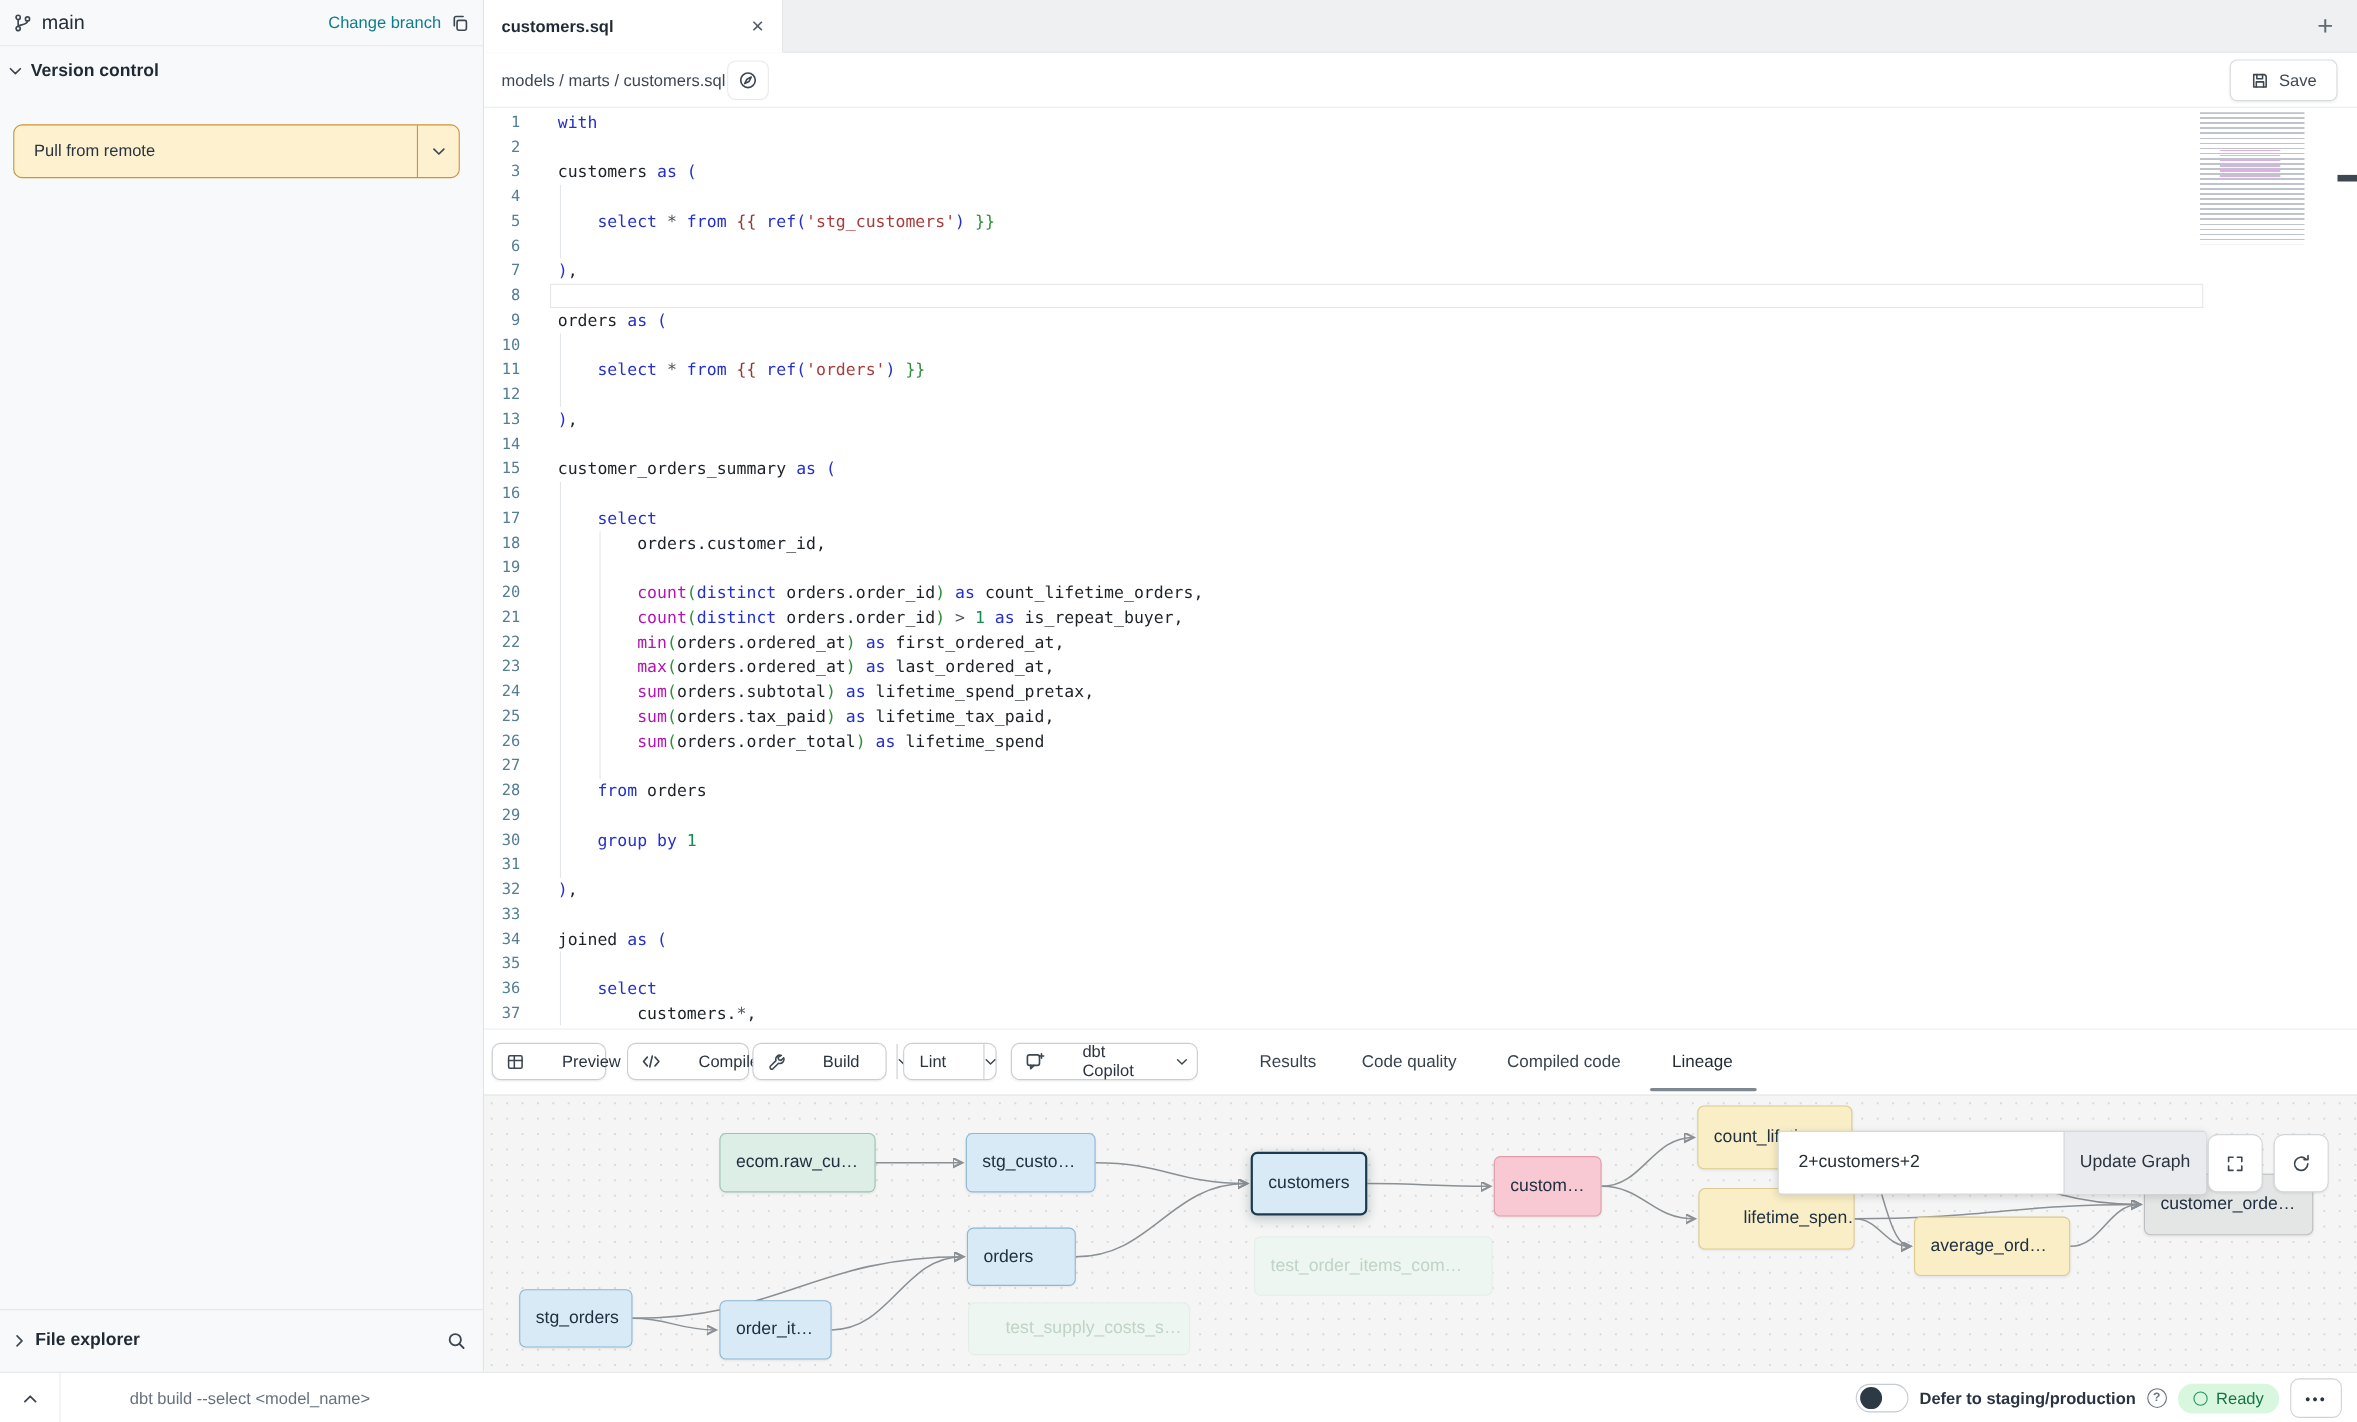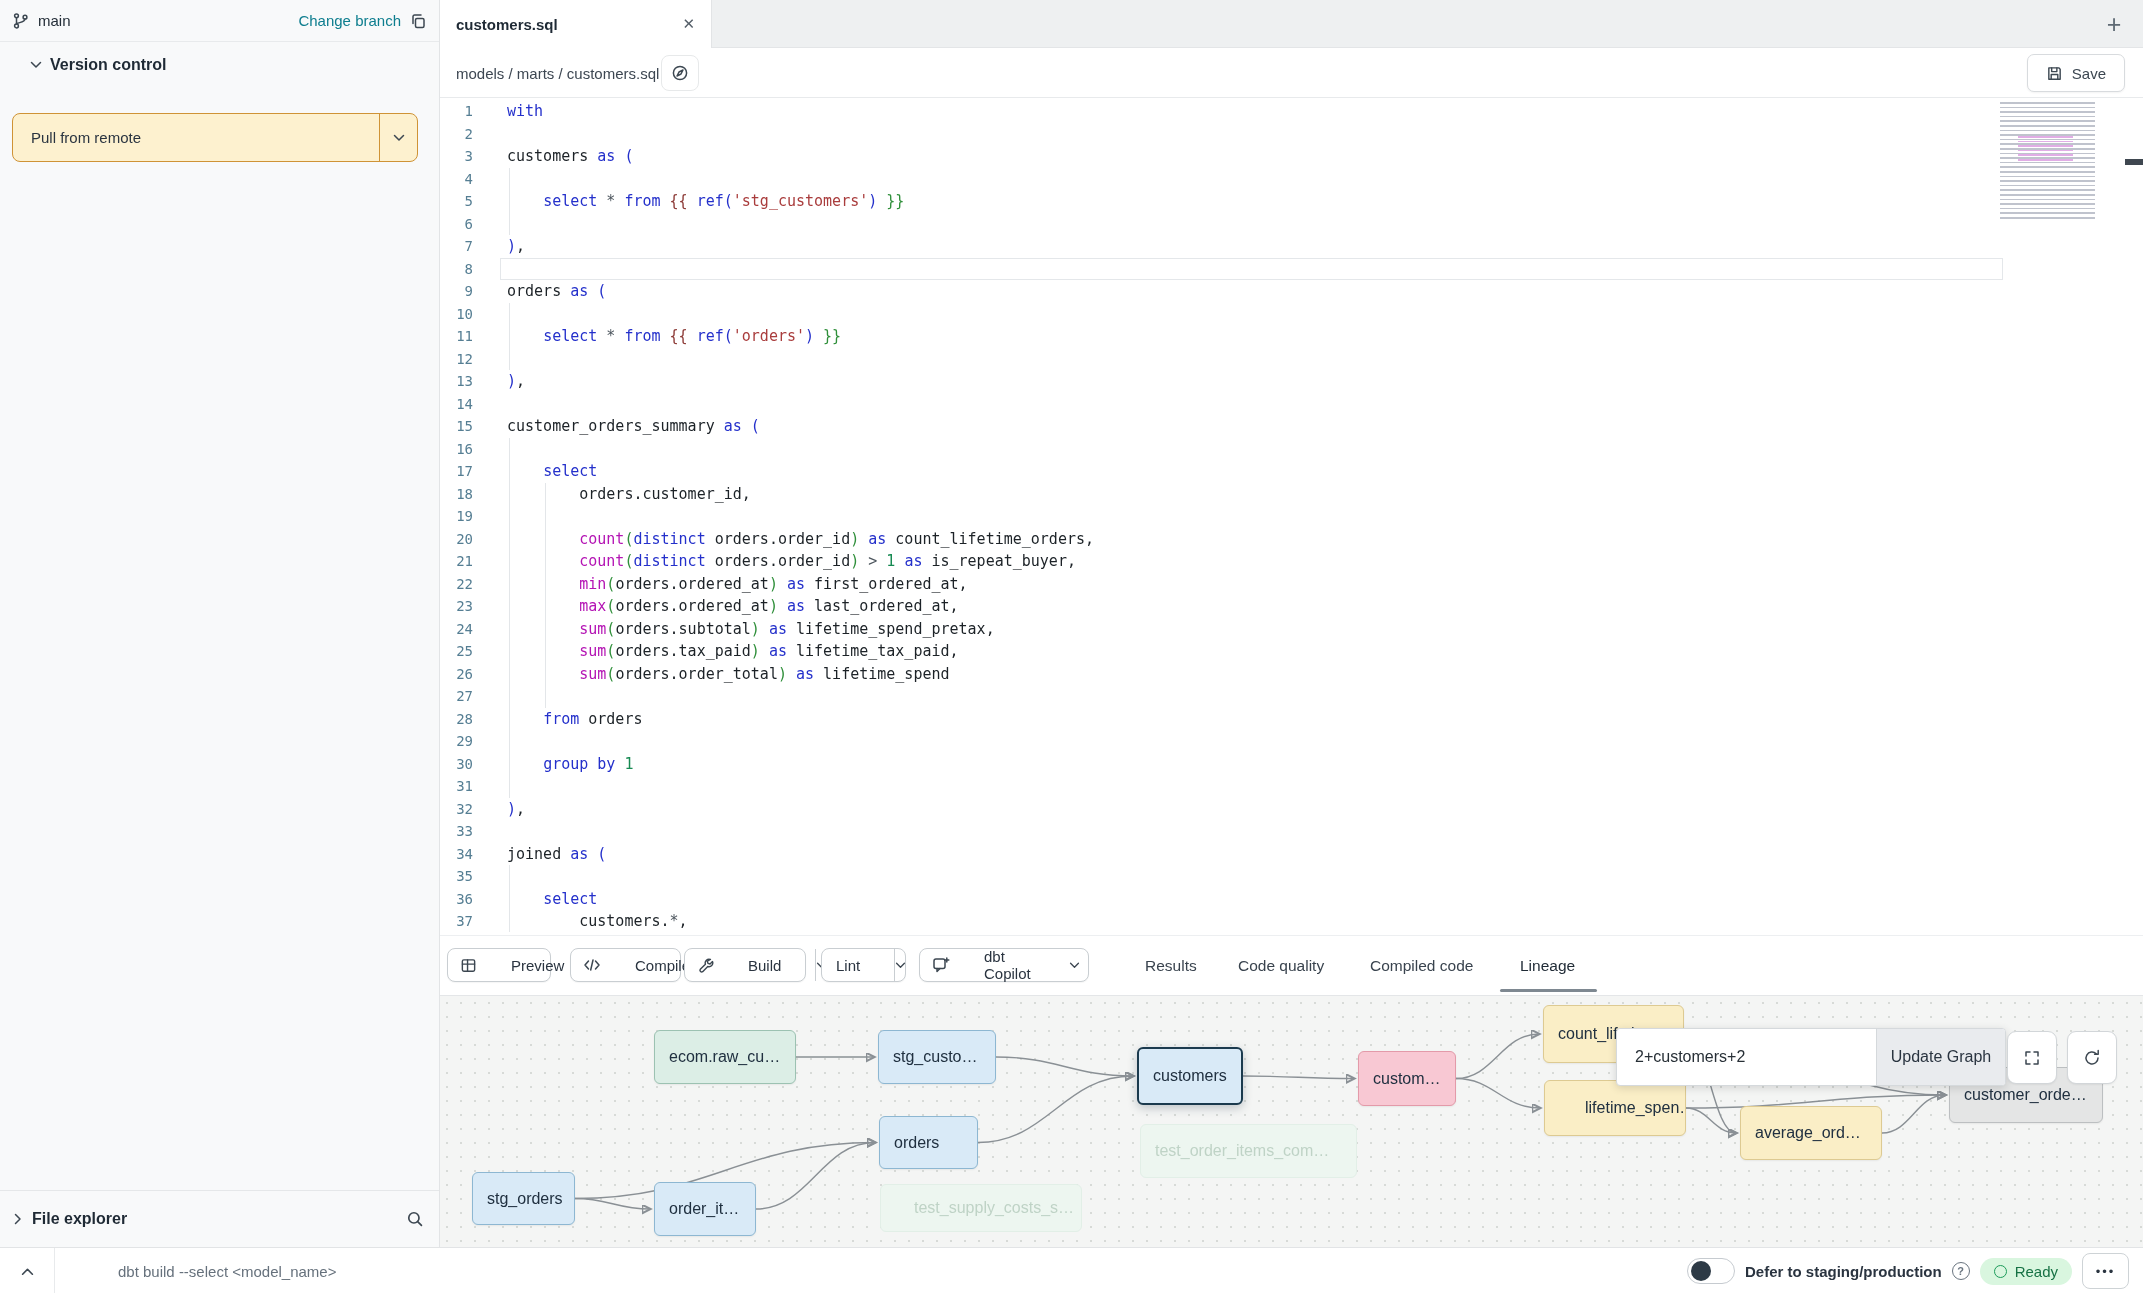--- a/index.html
+++ b/index.html
@@ -6,23 +6,23 @@
   html,body { width:2143px; height:1293px; overflow:hidden; background:#fff;
     font-family:"Liberation Sans", sans-serif; color:#242e38; }
   .abs { position:absolute; }
   svg { display:block; }
 
   
   .sidebar { position:absolute; left:0; top:0; width:440px; height:1247px;
     background:#f8f9fa; border-right:1px solid #e2e4e6; }
   .sb-header { position:absolute; left:0; top:0; width:100%; height:42px;
     display:flex; align-items:center; padding:0 12px; gap:8px; border-bottom:1px solid #e8eaec; }
-  .branch-name { font-size:15px; color:#242e38; }
+  .branch-name { font-size:18px; color:#242e38; }
   .change-branch { margin-left:auto; font-size:15px; color:#0d7d8e; cursor:pointer; }
-  .vc-head { position:absolute; left:0; top:56px; width:100%; display:flex; align-items:center; gap:8px; padding:0 30px; }
+  .vc-head { position:absolute; left:0; top:56px; width:100%; display:flex; align-items:center; gap:8px; padding:0 8px; }
   .vc-title { font-size:16px; font-weight:700; color:#1f2a35; }
   .pull-btn { position:absolute; left:12px; top:113px; width:406px; height:49px;
     background:#fdf1cf; border:1px solid #cf9336; border-radius:8px; display:flex; align-items:center; cursor:pointer; }
   .pull-label { padding-left:18px; font-size:15px; color:#2a3440; flex:1; }
   .pull-split { width:38px; height:100%; border-left:1px solid #cf9336; display:flex; align-items:center; justify-content:center; }
   .fe-row { position:absolute; left:0; top:1190px; width:100%; height:57px; border-top:1px solid #e5e7e9;
     display:flex; align-items:center; gap:10px; padding:0 14px; }
   .fe-title { font-size:16px; font-weight:700; color:#1f2a35; flex:1; }
 
   

